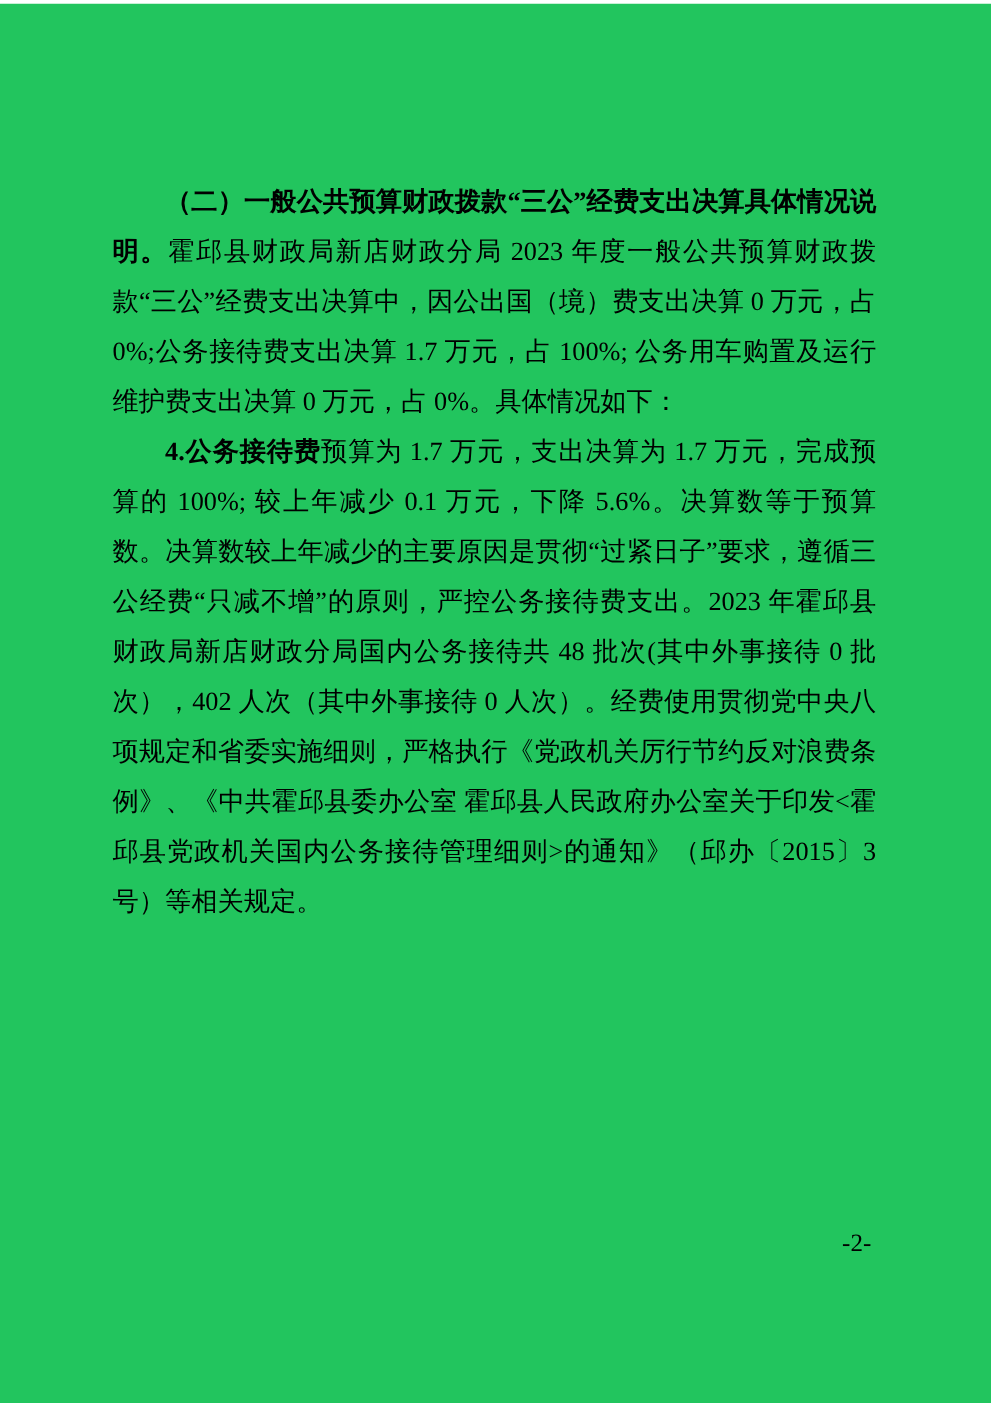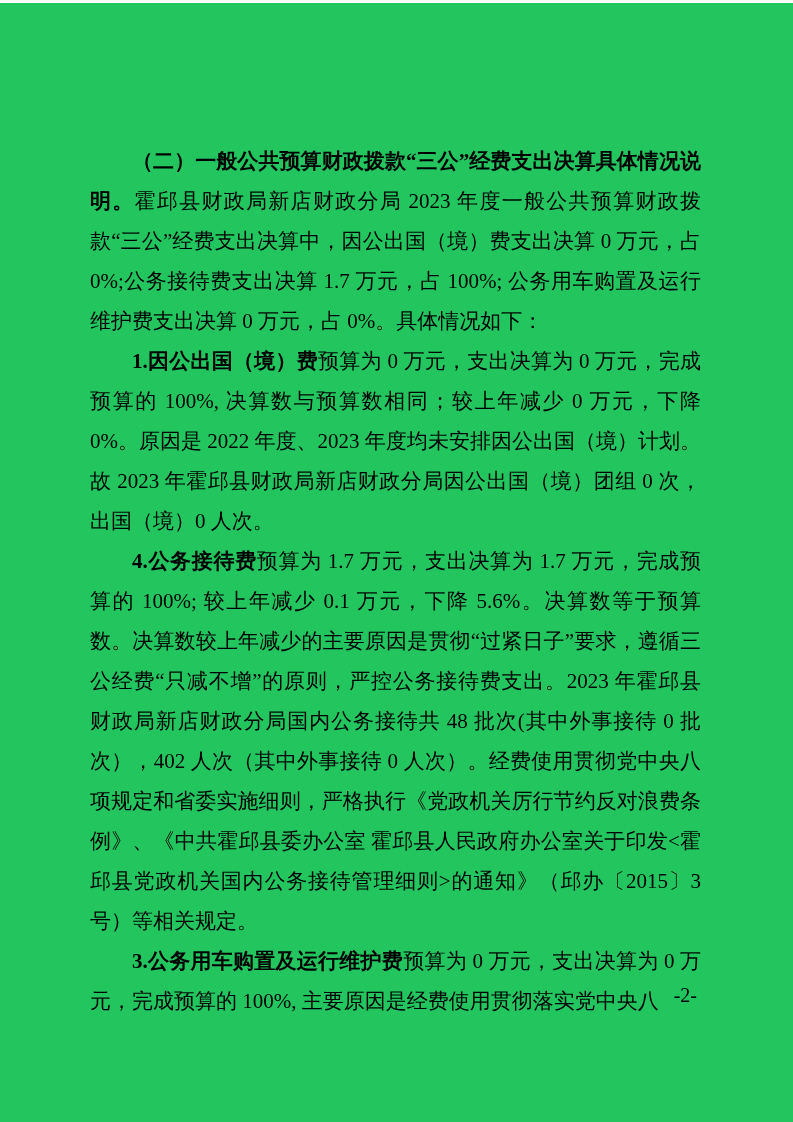--- a/index.html
+++ b/index.html
@@ -41,21 +41,19 @@
     color: #000000;
   }
 </style>
 </head>
 <body>
 
 <div class="page">
 
   <p class="para"><span class="run-bold">（二）一般公共预算财政拨款“三公”经费支出决算具体情况说明。</span><span class="run-regular">霍邱县财政局新店财政分局 2023 年度一般公共预算财政拨款“三公”经费支出决算中，因公出国（境）费支出决算 0 万元，占 0%;公务接待费支出决算 1.7 万元，占 100%; 公务用车购置及运行维护费支出决算 0 万元，占 0%。具体情况如下：</span></p>
 
-  <p class="para"><span class="run-bold">1.因公出国（境）费</span><span class="run-regular">预算为 0 万元，支出决算为 0 万元，完成预算的 100%, 决算数与预算数相同；较上年减少 0 万元，下降 0%。原因是 2022 年度、2023 年度均未安排因公出国（境）计划。故 2023 年霍邱县财政局新店财政分局因公出国（境）团组 0 次，出国（境）0 人次。</span></p>
 
   <p class="para"><span class="run-bold">4.公务接待费</span><span class="run-regular">预算为 1.7 万元，支出决算为 1.7 万元，完成预算的 100%; 较上年减少 0.1 万元，下降 5.6%。决算数等于预算数。决算数较上年减少的主要原因是贯彻“过紧日子”要求，遵循三公经费“只减不增”的原则，严控公务接待费支出。2023 年霍邱县财政局新店财政分局国内公务接待共 48 批次(其中外事接待 0 批次），402 人次（其中外事接待 0 人次）。经费使用贯彻党中央八项规定和省委实施细则，严格执行《党政机关厉行节约反对浪费条例》、《中共霍邱县委办公室 霍邱县人民政府办公室关于印发&lt;霍邱县党政机关国内公务接待管理细则&gt;的通知》（邱办〔2015〕3 号）等相关规定。</span></p>
 
-  <p class="para"><span class="run-bold">3.公务用车购置及运行维护费</span><span class="run-regular">预算为 0 万元，支出决算为 0 万元，完成预算的 100%, 主要原因是经费使用贯彻落实党中央八</span></p>
 
   <div class="page-number">-2-</div>
 
 </div>
 
 </body></html>

